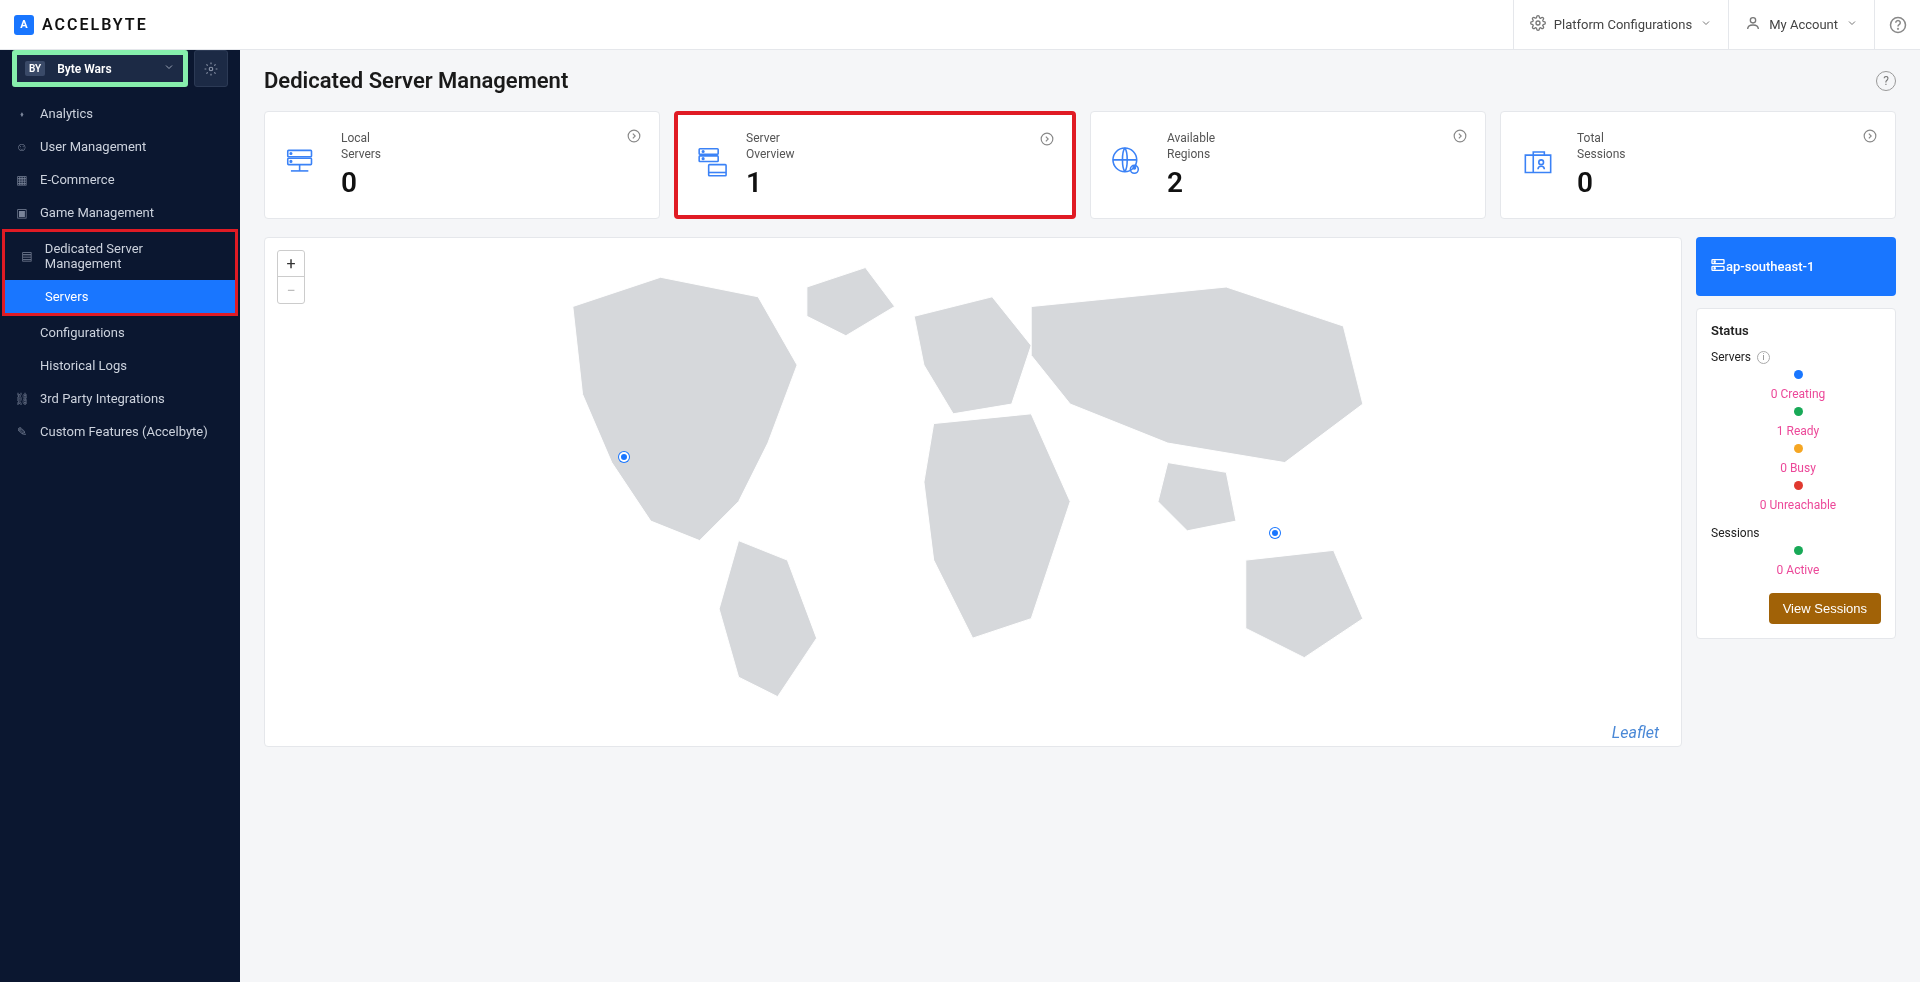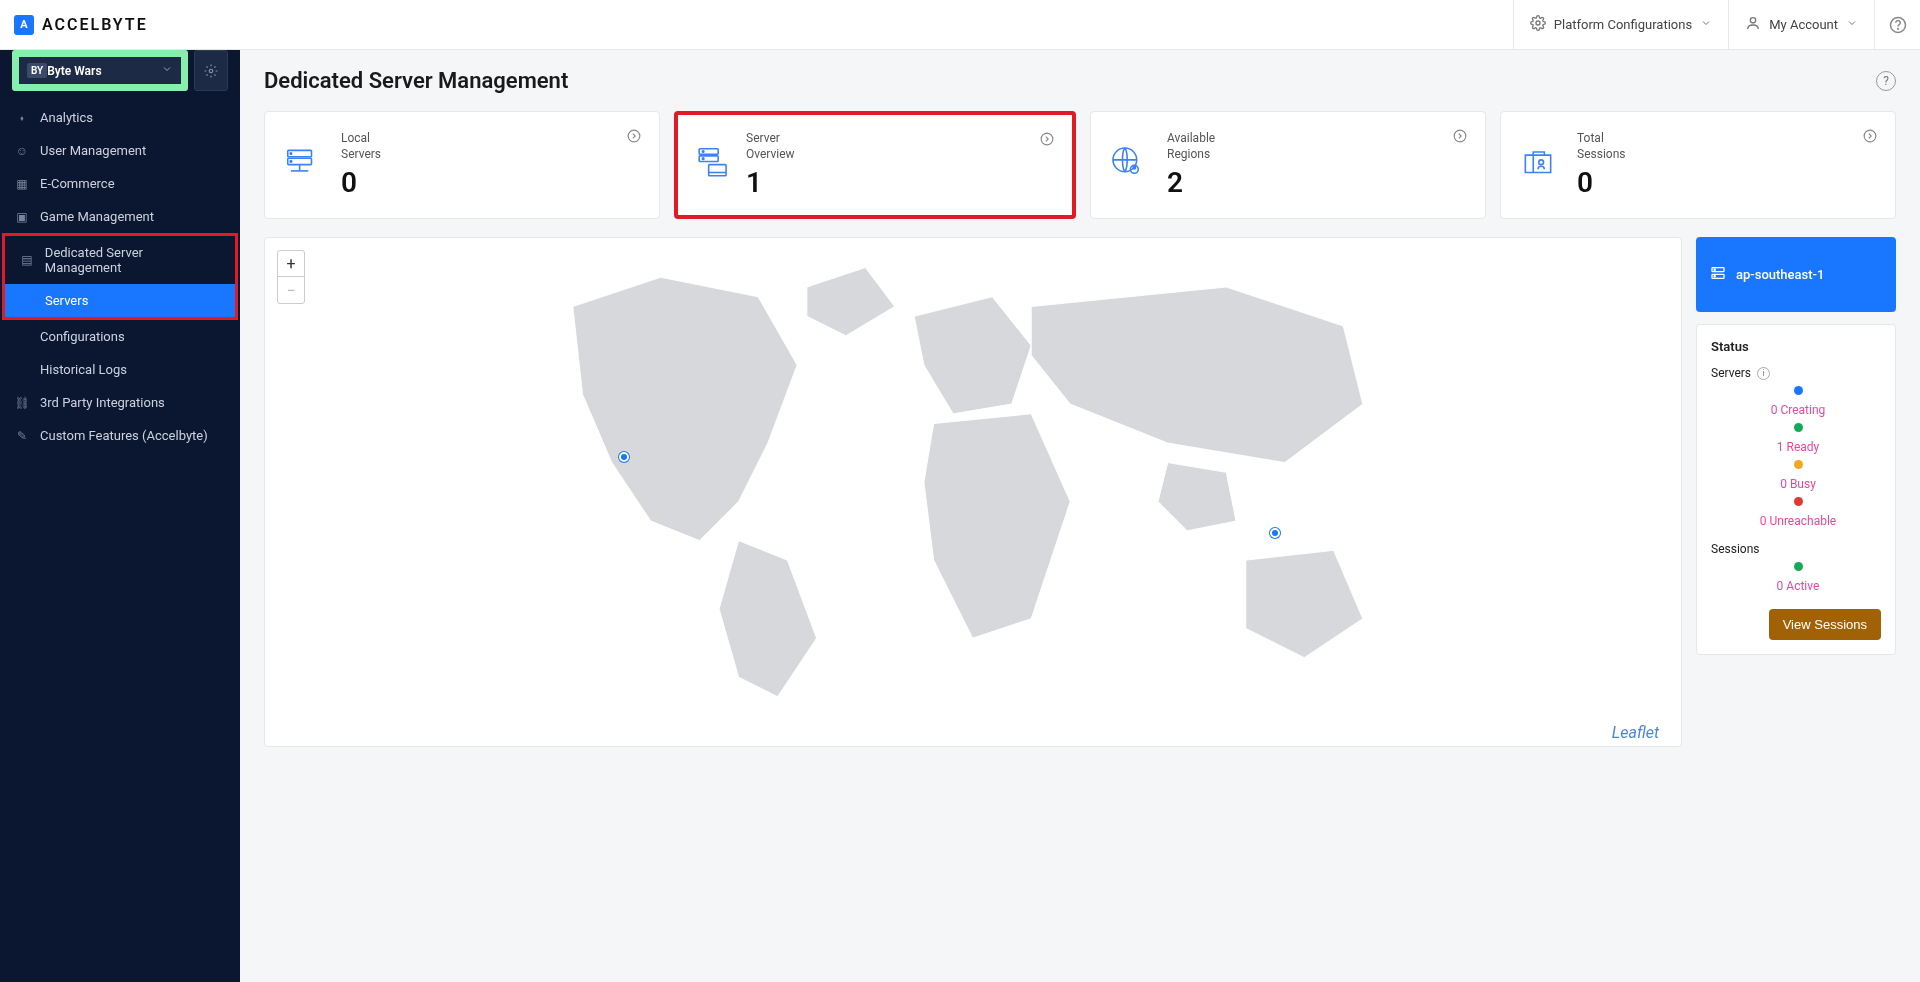--- a/index.html
+++ b/index.html
@@ -10,21 +10,21 @@
 .logo { display: flex; align-items: center; gap: 8px; padding-left: 14px; font-weight: 600; letter-spacing: 2px; font-size: 16px; color: #111; }
 .logo-mark { width: 20px; height: 20px; background: #1976ff; border-radius: 3px; display: flex; align-items: center; justify-content: center; color: #fff; font-size: 11px; font-weight: bold; letter-spacing: 0; }
 .topbar-right { display: flex; align-items: center; height: 100%; }
 .topbar-item { display: flex; align-items: center; gap: 8px; padding: 4px 16px; height: 100%; border-left: 1px solid #e5e7eb; font-size: 13px; color: #444; cursor: pointer; }
 .topbar-help { display: flex; align-items: center; justify-content: center; width: 46px; height: 100%; border-left: 1px solid #e5e7eb; color: #888; cursor: pointer; }
 
 
 .sidebar { position: absolute; top: 50px; left: 0; bottom: 0; width: 240px; background: #0b1730; color: #ccd2dd; font-size: 13px; overflow-y: auto; }
 .ns-label { padding: 14px 14px 8px; font-size: 11px; color: #7a8499; letter-spacing: 0.5px; }
 .ns-row { display: flex; gap: 6px; padding: 0 12px 10px; }
-.ns-select { flex: 1; display: flex; align-items: center; gap: 0; background: #1c2a45; border: 7px solid #86efac; border-radius: 3px; padding: 6px 8px; cursor: pointer; }
+.ns-select { flex: 1; display: flex; align-items: center; gap: 12px; background: #1c2a45; border: 5px solid #86efac; border-radius: 3px; padding: 6px 8px; cursor: pointer; }
 .ns-badge { background: #3a4a68; color: #fff; font-size: 10px; font-weight: 600; padding: 2px 4px; border-radius: 2px; }
 .ns-name { flex: 1; font-weight: 600; color: #fff; font-size: 12px; }
 .ns-gear { width: 34px; display: flex; align-items: center; justify-content: center; background: #1c2a45; border: 1px solid #2c3a55; border-radius: 3px; cursor: pointer; color: #8a94a8; }
 .nav-item { display: flex; align-items: center; gap: 10px; padding: 9px 14px; cursor: pointer; color: #ccd2dd; }
 .nav-icon { width: 16px; text-align: center; color: #7a8499; font-size: 12px; }
 .nav-sub { padding: 9px 14px 9px 40px; cursor: pointer; color: #ccd2dd; font-size: 13px; }
 .nav-sub.active { background: #1976ff; color: #fff; }
 .highlight-group { border: 3px solid #e01b24; margin: 0 2px; }
 
 
@@ -48,21 +48,21 @@
 .map-wrap { flex: 1; background: #fff; border: 1px solid #e5e7eb; border-radius: 4px; position: relative; height: 510px; overflow: hidden; }
 .zoom-ctrl { position: absolute; top: 12px; left: 12px; background: #fff; border: 1px solid #ccc; border-radius: 3px; overflow: hidden; z-index: 5; }
 .zoom-btn { width: 26px; height: 26px; display: flex; align-items: center; justify-content: center; cursor: pointer; font-size: 16px; color: #333; border-bottom: 1px solid #ccc; }
 .zoom-btn:last-child { border-bottom: none; color: #bbb; }
 .leaflet { position: absolute; bottom: 4px; right: 22px; font-size: 16px; color: #4a88d6; font-style: italic; }
 .world { position: absolute; inset: 0; display: flex; align-items: center; justify-content: center; }
 .world svg { width: 96%; height: 96%; }
 .marker { position: absolute; width: 10px; height: 10px; background: #1976ff; border: 2px solid #fff; border-radius: 50%; box-shadow: 0 0 0 1px #1976ff; }
 
 .right-col { width: 200px; display: flex; flex-direction: column; gap: 12px; }
-.region-pill { background: #1976ff; color: #fff; border-radius: 4px; padding: 28px 14px; display: flex; align-items: center; gap: 10px; font-size: 13px; font-weight: 500; cursor: pointer; }
+.region-pill { background: #1976ff; color: #fff; border-radius: 4px; padding: 20px 14px; display: flex; align-items: center; font-size: 13px; font-weight: 500; cursor: pointer; }
 .panel { background: #fff; border: 1px solid #e5e7eb; border-radius: 4px; padding: 14px; }
 .panel h4 { font-size: 13px; font-weight: 600; margin-bottom: 12px; color: #222; }
 .kv-label { font-size: 12px; color: #222; margin-top: 10px; }
 .kv-val { font-size: 12px; color: #666; margin-top: 2px; }
 .status-sub { font-size: 12px; color: #222; margin-top: 6px; margin-bottom: 6px; display:flex; align-items:center; gap:6px;}
 .status-line { display: flex; align-items: center; gap: 8px; font-size: 12px; color: #ec4899; margin: 6px 0 6px 4px; flex-direction: column; }
 .dot { width: 9px; height: 9px; border-radius: 50%; display: inline-block; }
 .dot.blue { background: #1976ff; }
 .dot.green { background: #18a957; }
 .dot.orange { background: #f5a623; }

